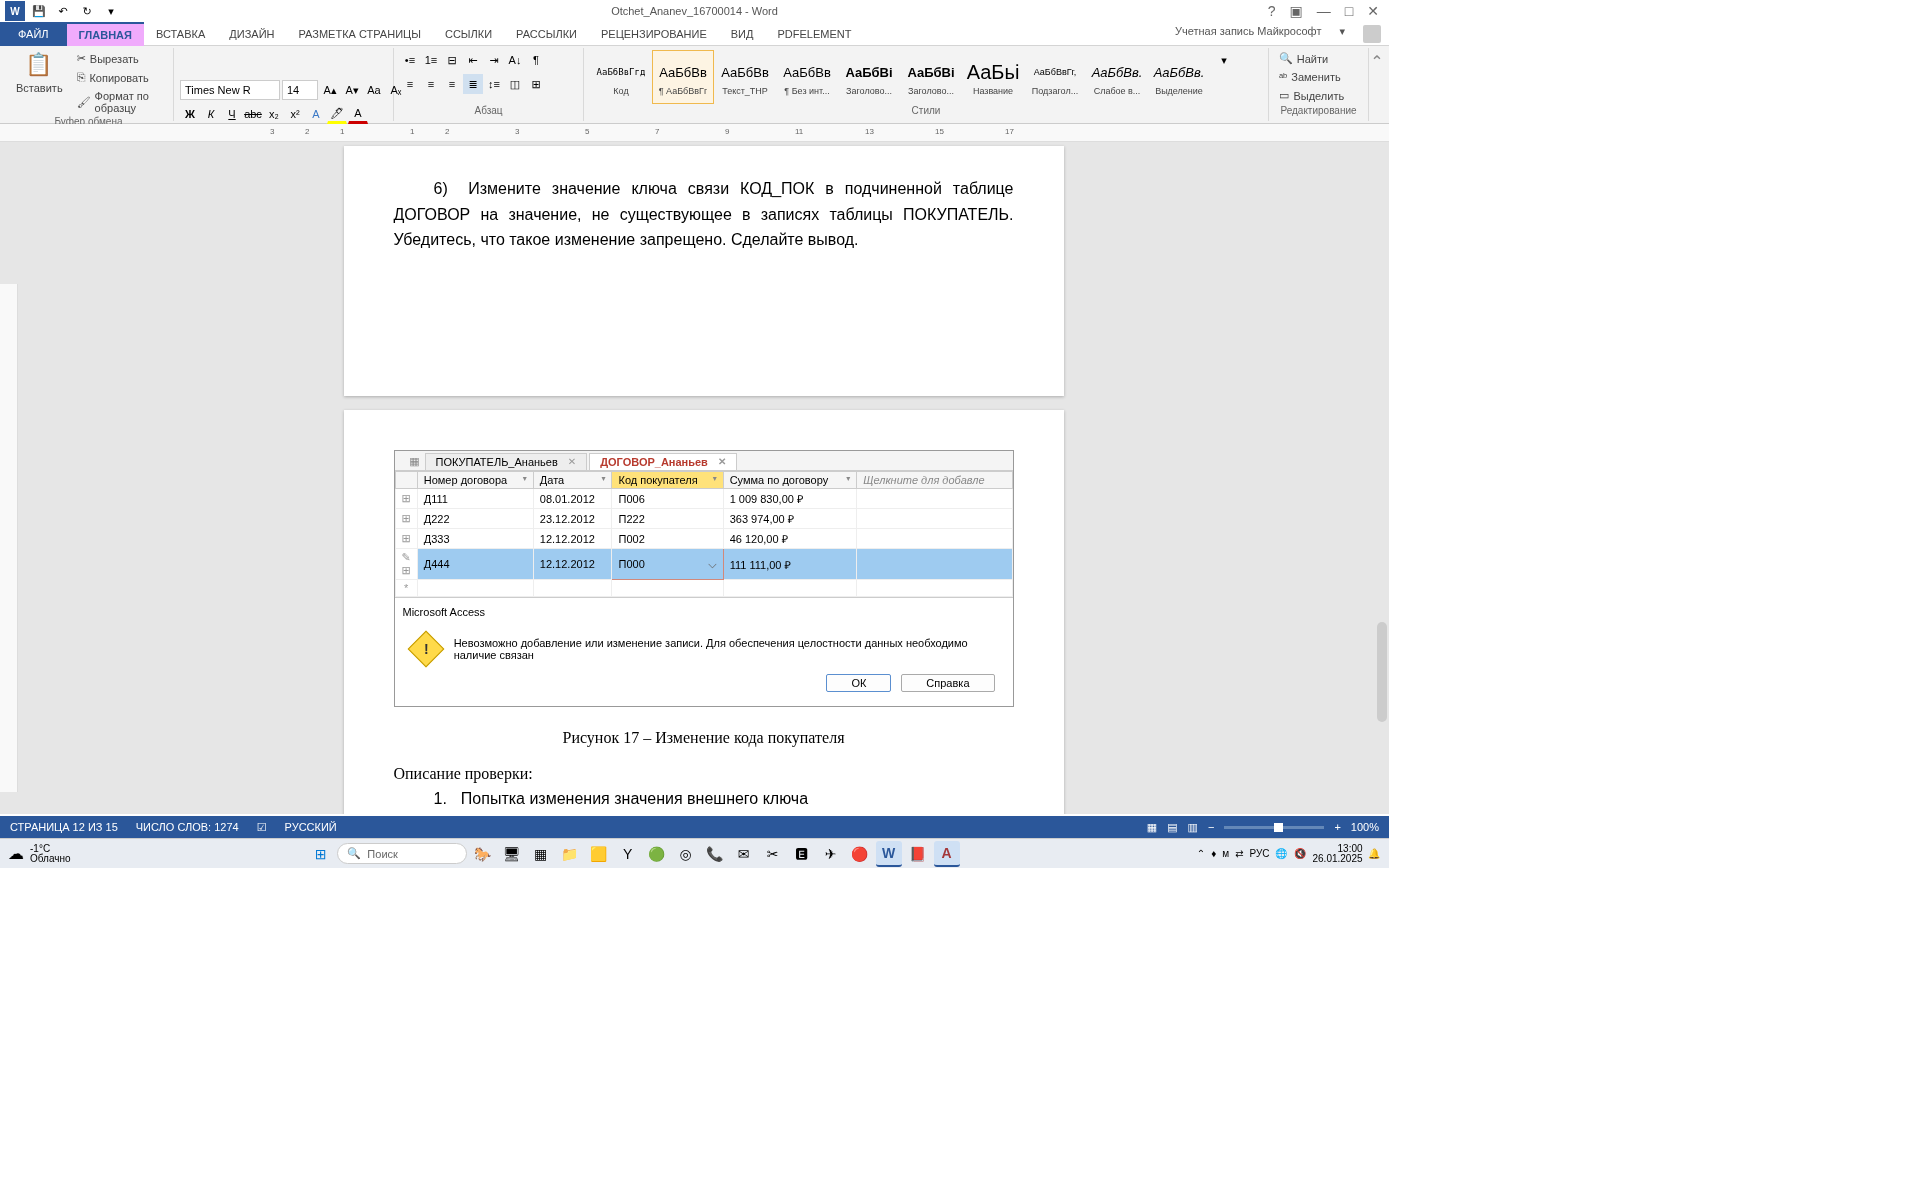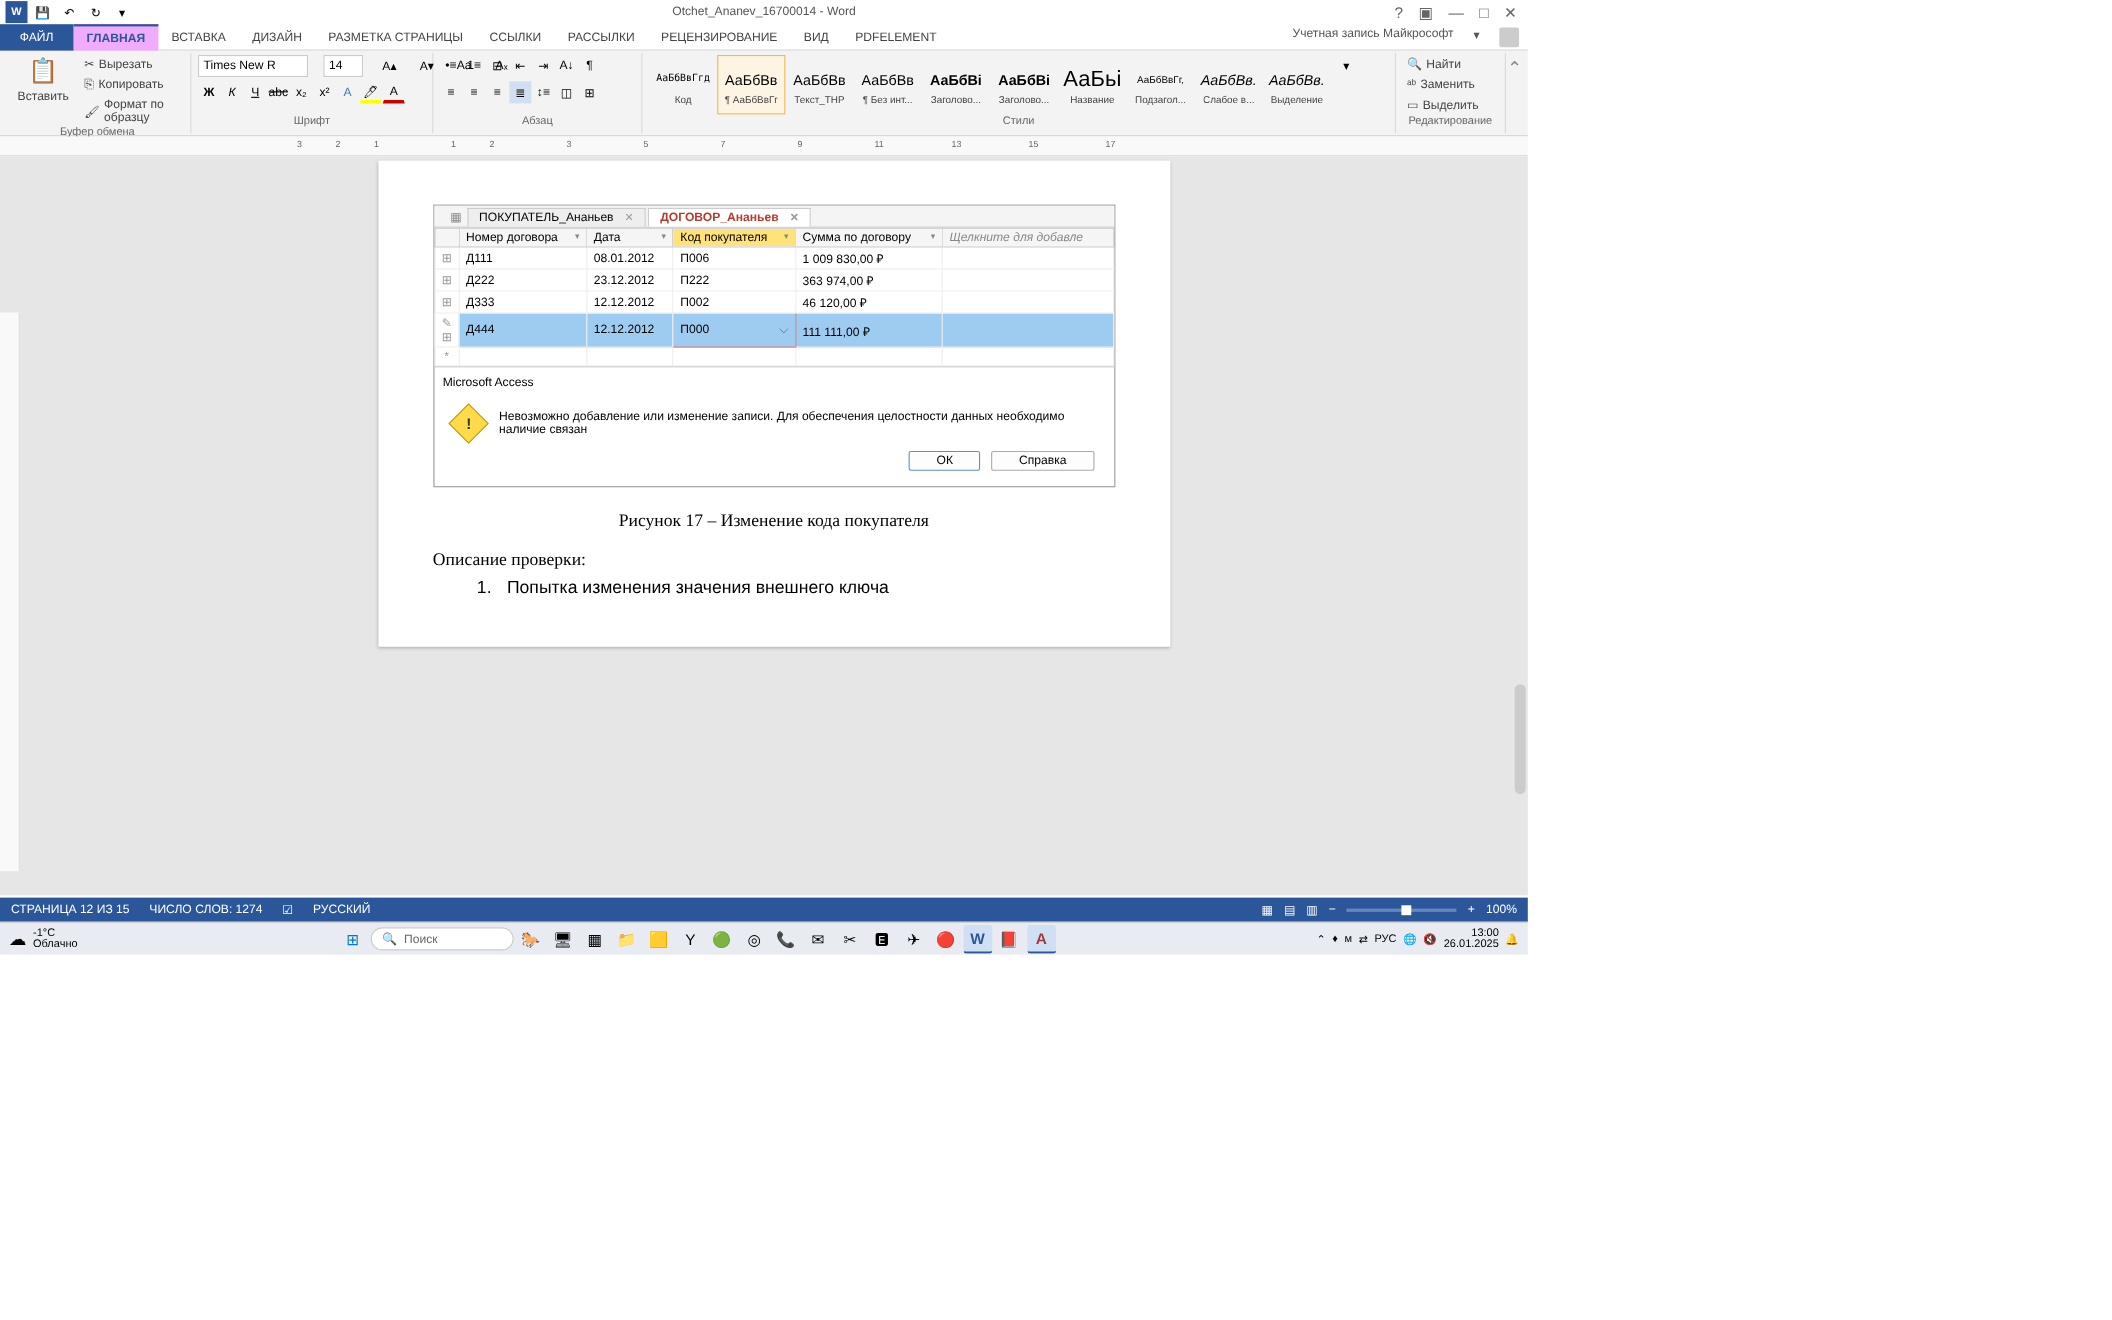--- a/index.html
+++ b/index.html
@@ -23,21 +23,21 @@
 .avatar { width: 18px; height: 18px; background: #ccc; border-radius: 2px; }
 
 
 .ribbon { height: 78px; background: #f3f3f3; border-bottom: 1px solid #ccc; display: flex; padding: 2px 4px; }
 .ribbon-group { border-right: 1px solid #d9d9d9; padding: 2px 6px; display: flex; flex-direction: column; justify-content: space-between; }
 .ribbon-group-label { font-size: 10px; color: #666; text-align: center; height: 14px; margin-top: auto; }
 .ribbon-group-content { display: flex; gap: 4px; flex: 1; align-items: flex-start; }
 .ribbon-btn { display: flex; align-items: center; gap: 4px; font-size: 11px; color: #444; padding: 2px 4px; cursor: pointer; }
 .ribbon-btn-big { flex-direction: column; text-align: center; padding: 2px 6px; }
 .ribbon-col { display: flex; flex-direction: column; gap: 2px; }
-.font-box { display: flex; gap: 14px; }
+.font-box { display: flex; gap: 2px; margin-top: 30px; }
 .font-sel { border: 1px solid #ccc; background: #fff; height: 20px; font-size: 11px; padding: 0 4px; display: flex; align-items: center; }
 .font-row { display: flex; gap: 1px; }
 .fbtn { width: 20px; height: 20px; display: flex; align-items: center; justify-content: center; font-size: 11px; cursor: pointer; border: 1px solid transparent; }
 
 
 .styles-gallery { display: flex; gap: 0; flex-wrap: nowrap; }
 .style-item { width: 62px; height: 54px; border: 1px solid transparent; display: flex; flex-direction: column; align-items: center; justify-content: center; cursor: pointer; font-size: 10px; }
 .style-item.active { border: 1px solid #f0b94d; background: #fdf4e3; }
 .style-item .preview { font-size: 13px; height: 28px; display: flex; align-items: center; }
 .style-item .name { font-size: 9px; color: #444; white-space: nowrap; overflow: hidden; }
@@ -288,20 +288,26 @@
     <span style="position:absolute;left:455px">11</span>
     <span style="position:absolute;left:525px">13</span>
     <span style="position:absolute;left:595px">15</span>
     <span style="position:absolute;left:665px">17</span>
   </div>
 </div>
 
 <div class="doc-area">
   <div class="ruler-v"></div>
 
+  <div class="page page1">
+    <p class="body-text">
+      <span class="list-num">6)</span>
+      <span>Измените значение ключа связи КОД_ПОК в подчиненной таблице ДОГОВОР на значение, не существующее в записях таблицы ПОКУПАТЕЛЬ. Убедитесь, что такое изменение запрещено. Сделайте вывод.</span>
+    </p>
+  </div>
 
   <div class="page page2">
 
     <div class="access-shot">
       <div class="access-tabs">
         <div style="width:20px;display:flex;align-items:center;justify-content:center;color:#888">▦</div>
         <div class="atab">
           <span>ПОКУПАТЕЛЬ_Ананьев</span>
             <span class="atab-close">✕</span>
         </div>

